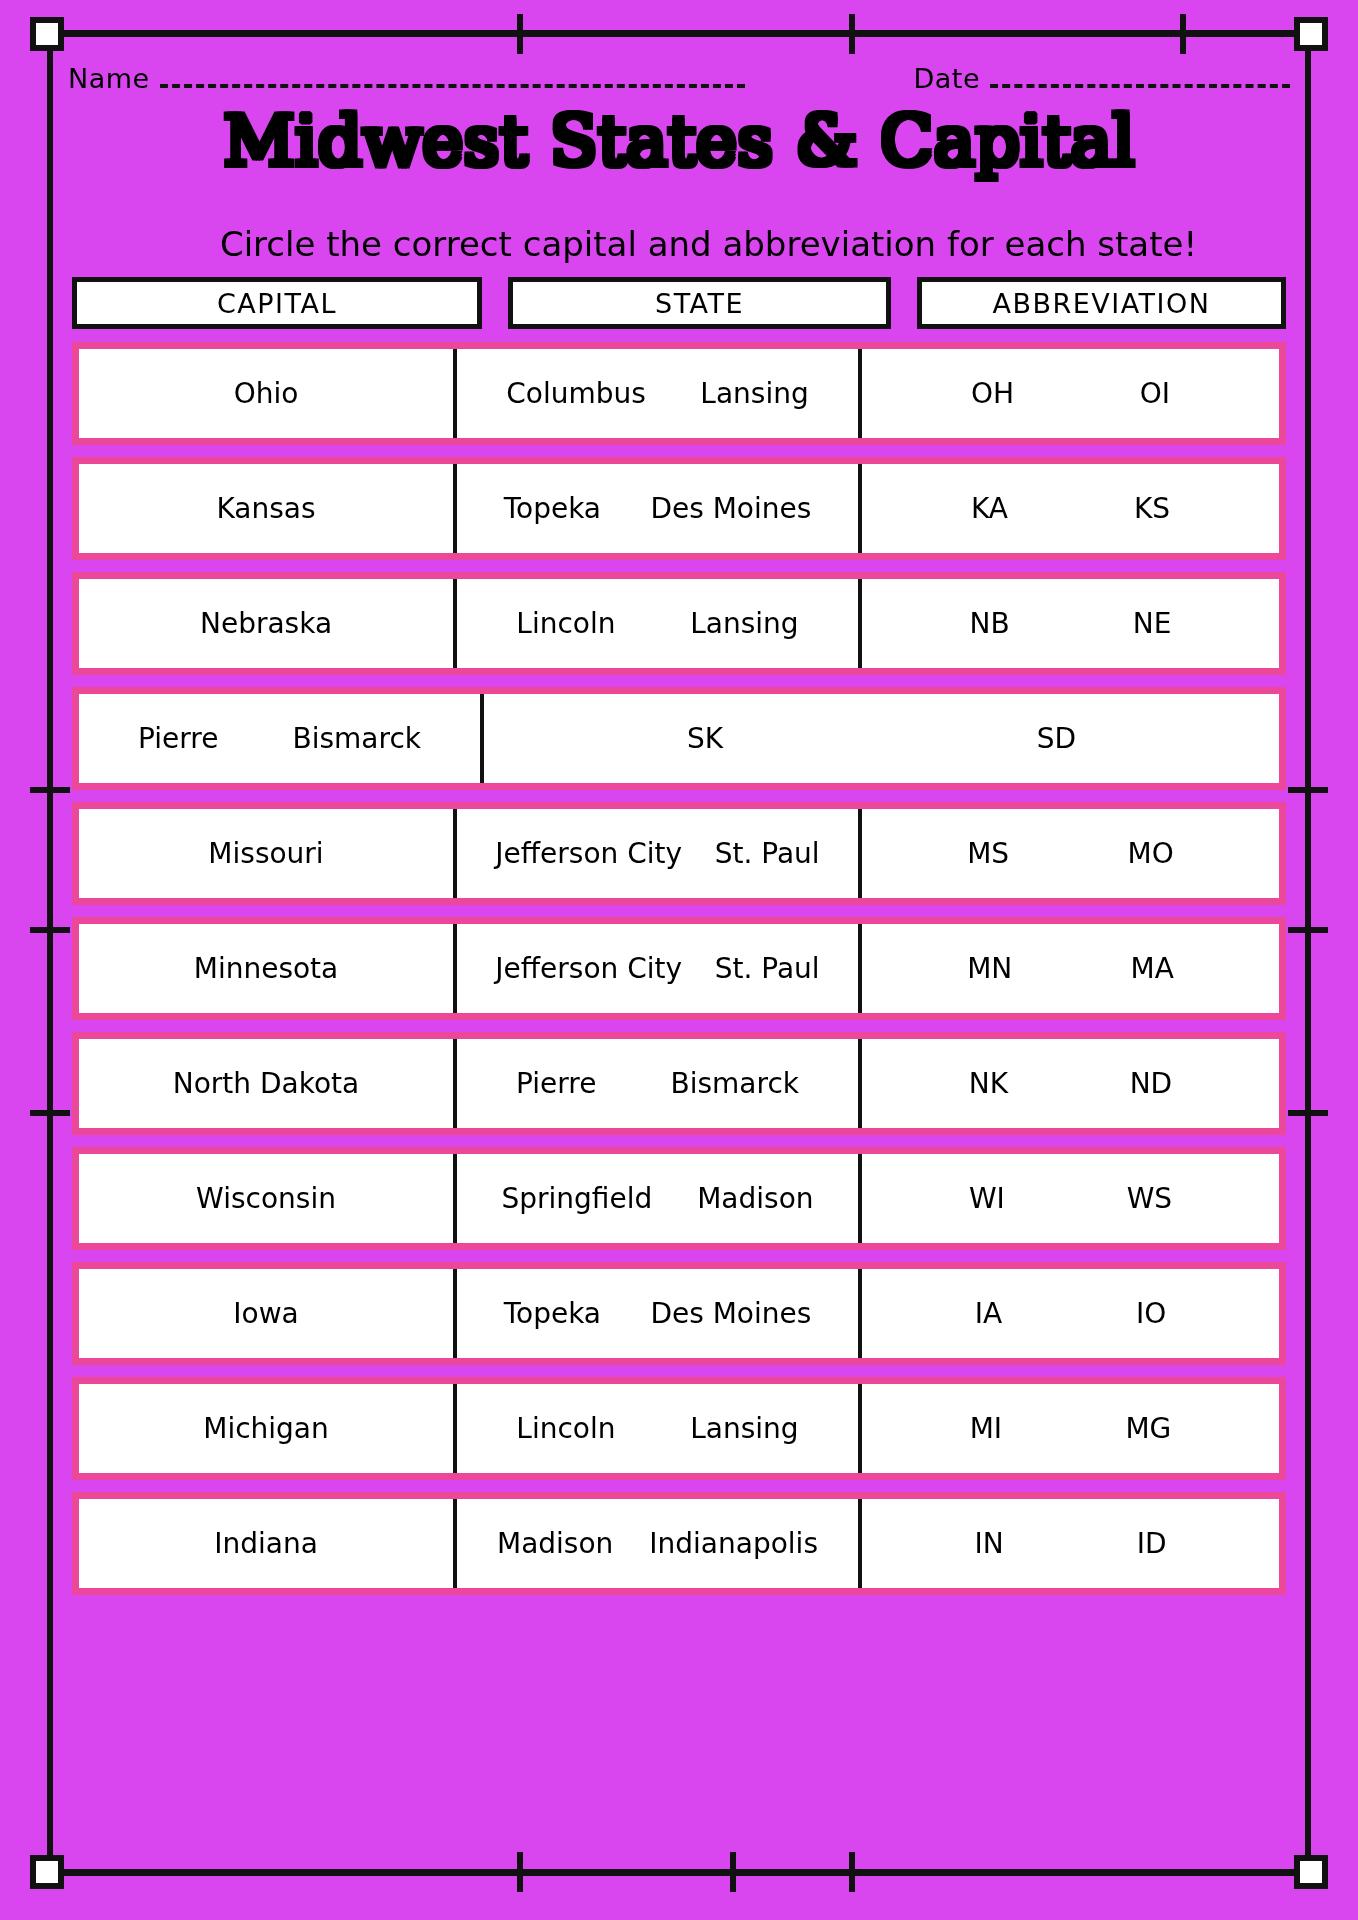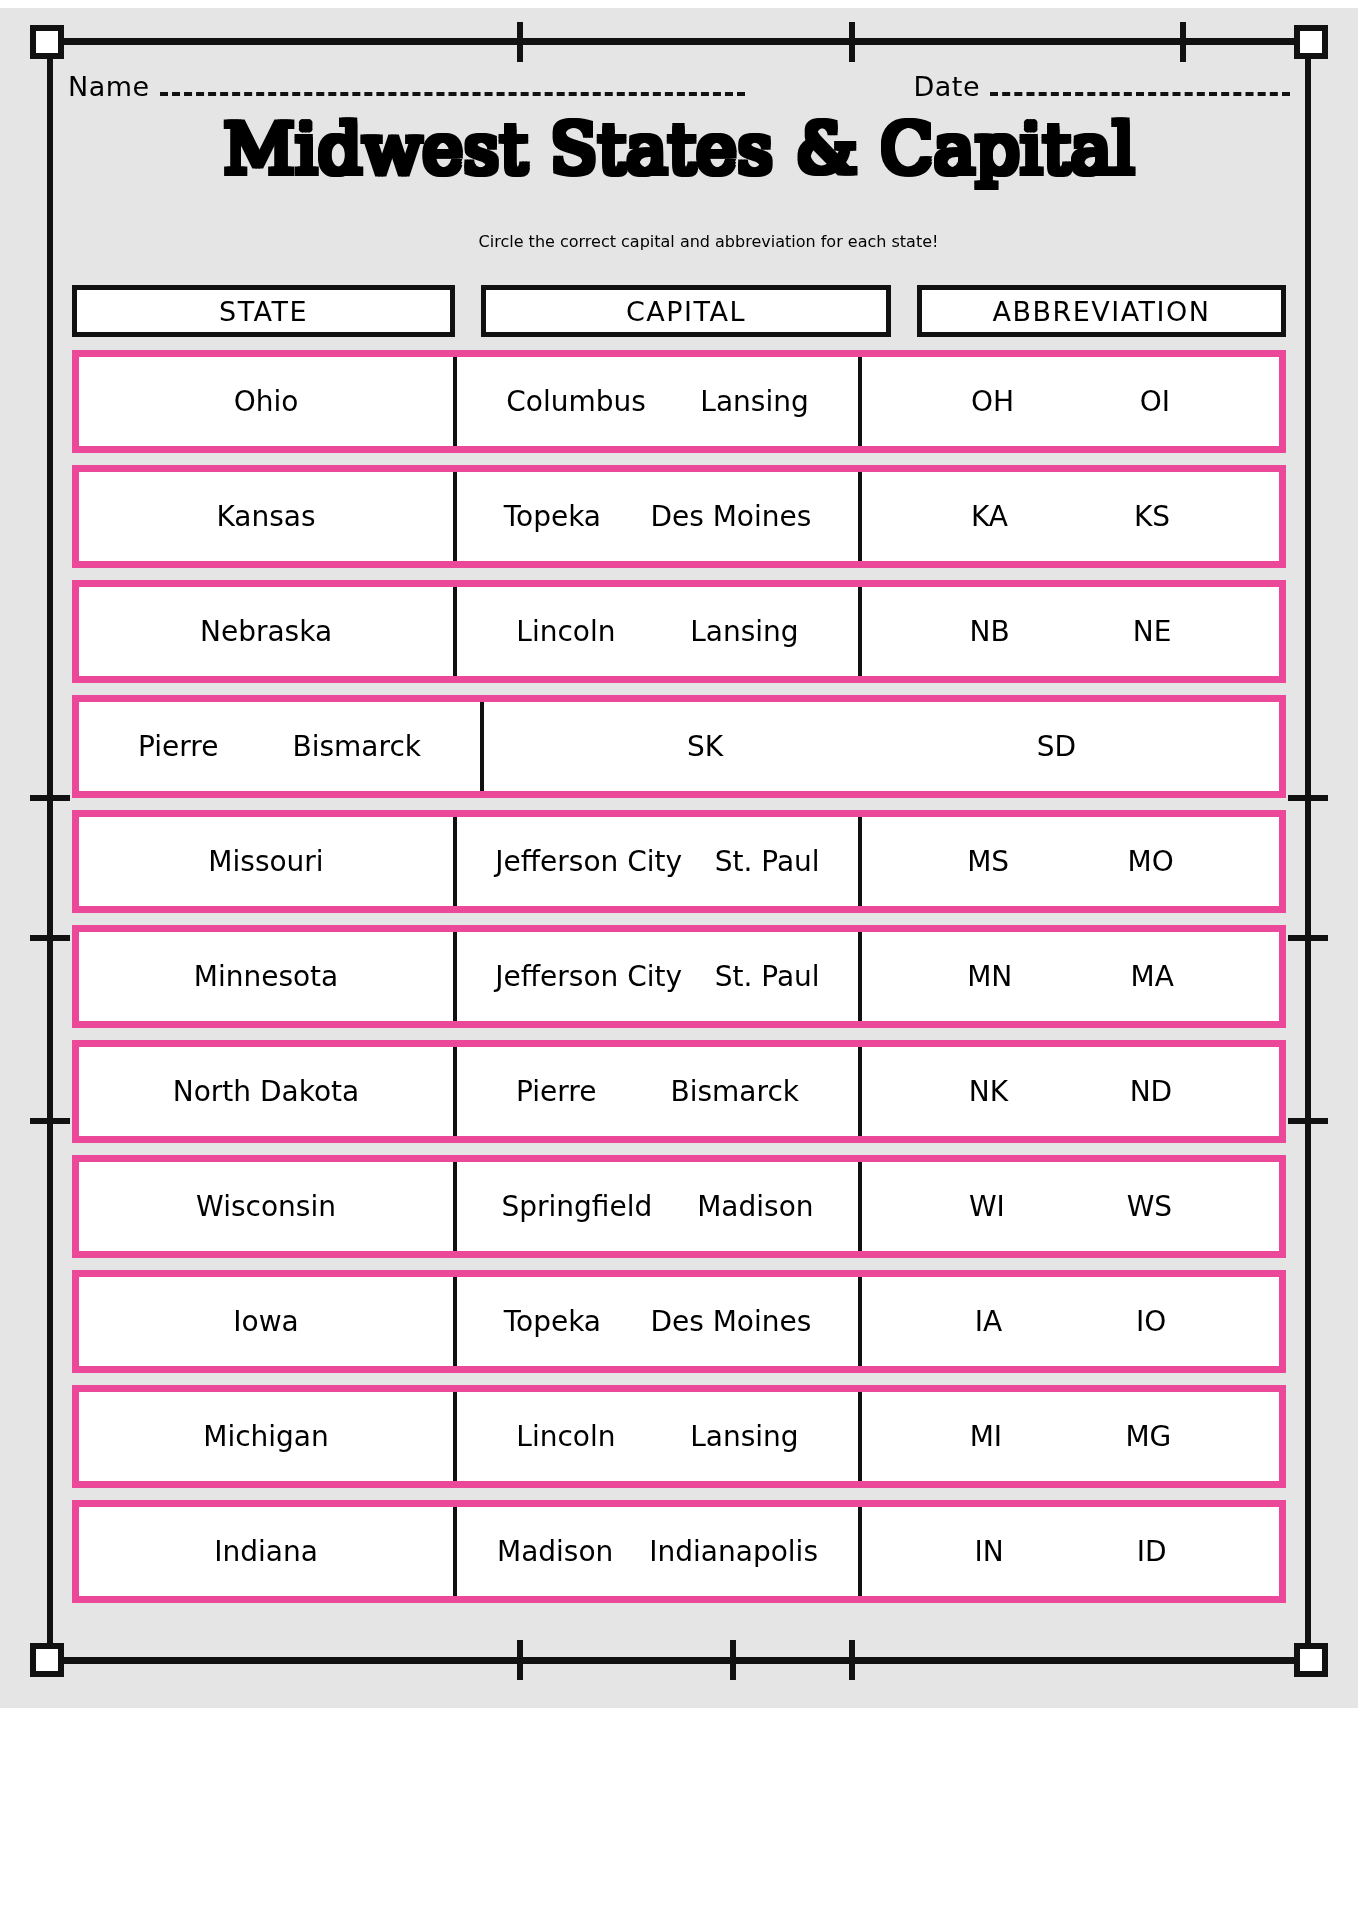--- a/index.html
+++ b/index.html
@@ -9,25 +9,24 @@
     background: #ffffff;
   }
   body {
     font-family: "DejaVu Sans", sans-serif;
     color: #000000;
   }
 
   .page {
     position: relative;
     width: 1358px;
-    height: 1700px;
-    background: #e5e5e5;
+    height: 1920px;
+    background: #d946ef;
     overflow: hidden;
     box-sizing: border-box;
-    margin-top: 8px;
   }
 
   
   .frame-rule {
     position: absolute;
     background: #111111;
   }
   .frame-top {
     left: 58px;
     right: 58px;
@@ -127,21 +126,21 @@
        3px -3px 0 #000, -3px -3px 0 #000;
     white-space: nowrap;
   }
   .subtitle {
     position: absolute;
     left: 18px;
     right: 0;
     top: 224px;
     text-align: center;
     font-family: "DejaVu Sans", sans-serif;
-    font-size: 16px;
+    font-size: 34px;
     letter-spacing: 0px;
     padding-left: 41px;
   }
 
   
   .sheet {
     position: absolute;
     left: 72px;
     right: 72px;
     top: 277px;
@@ -242,22 +241,22 @@
     <span class="meta-label">Date</span>
     <span class="meta-blank date-blank"></span>
   </div>
 
   <div class="title">Midwest States &amp; Capital</div>
   <div class="subtitle">Circle the correct capital and abbreviation for each state!</div>
 
   <div class="sheet">
 
     <div class="head-row">
+      <div class="head-cell col-capital">CAPITAL</div>
       <div class="head-cell col-state">STATE</div>
-      <div class="head-cell col-capital">CAPITAL</div>
       <div class="head-cell col-abbr">ABBREVIATION</div>
     </div>
 
     <div id="rows-host">
         <div class="data-row">
           <div class="cell cell-state">Ohio</div>
           <div class="cell cell-capital">
             <span class="opt">Columbus</span>
             <span class="opt">Lansing</span>
           </div>

